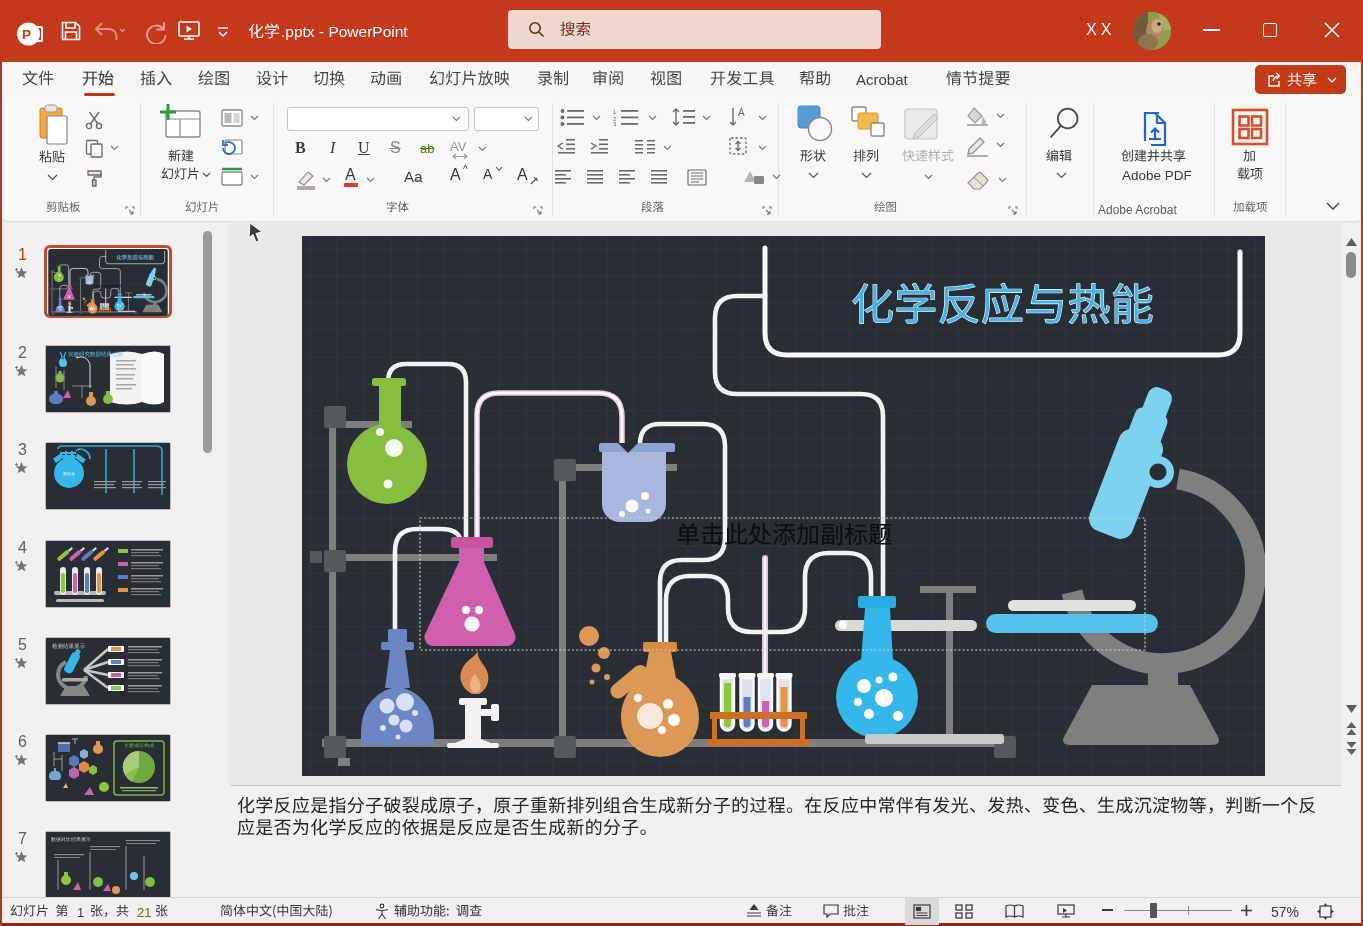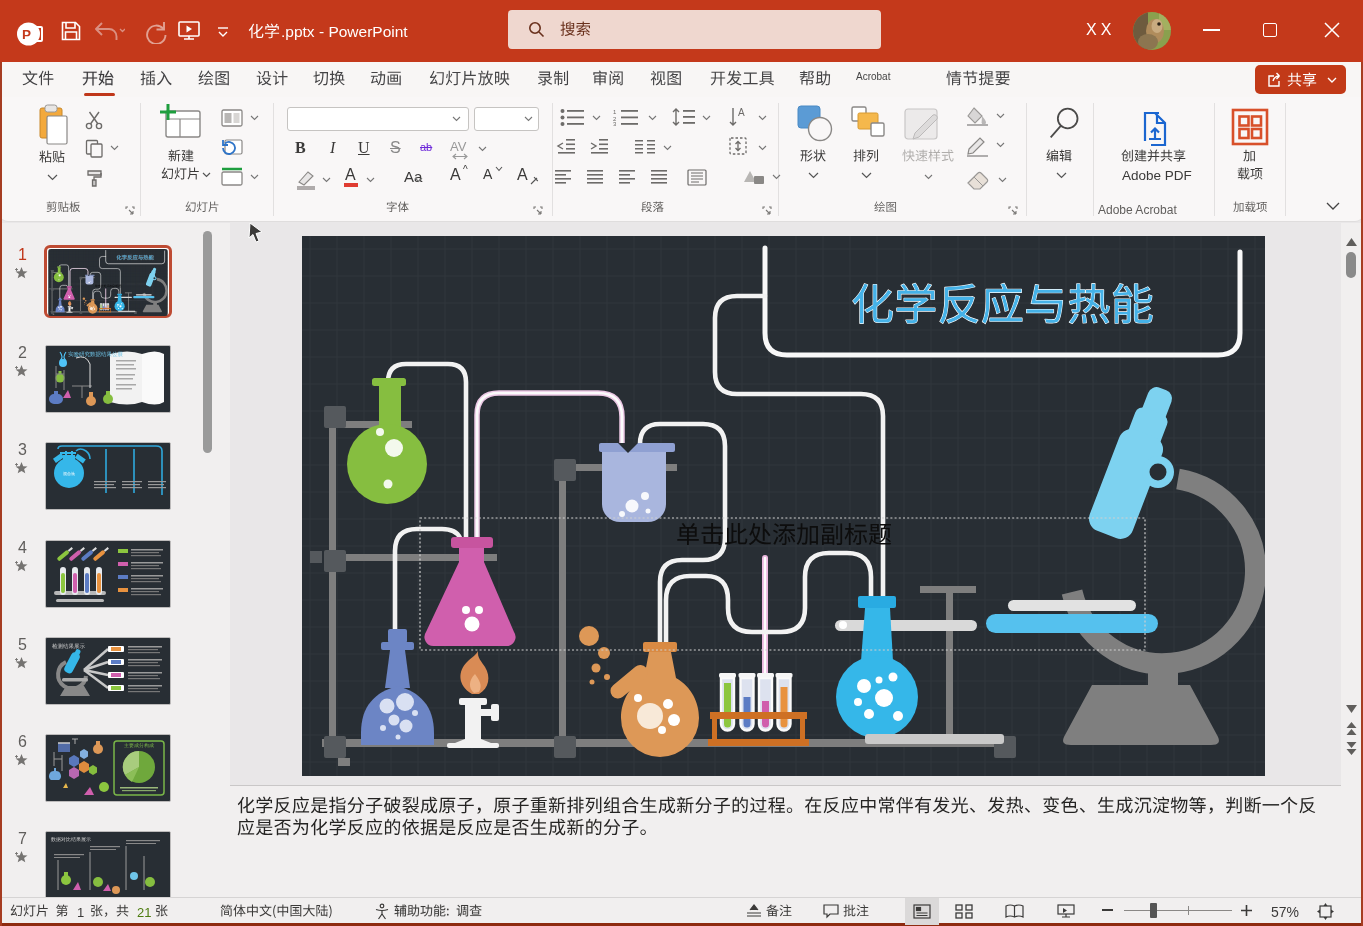--- a/index.html
+++ b/index.html
@@ -153,21 +153,21 @@
         <use href="#g5DE5" x="2025"></use>
         <use href="#g5177" x="3038"></use>
       </g>
     </svg>
     <svg class="" style="position:absolute;left:798.8px;top:70.0px;overflow:visible" width="32.4" height="16.0" viewBox="0 0 2025 1000">
       <g fill="#444446">
         <use href="#g5E2E" x="0"></use>
         <use href="#g52A9" x="1012"></use>
       </g>
     </svg>
-    <div class="abs" style="left:856.0px;top:71px;font-size:10px;color:#444">Acrobat</div>
+    <div class="abs" style="left:856.0px;top:71px;font-size:15px;color:#444">Acrobat</div>
     <svg class="" style="position:absolute;left:946.1px;top:70.0px;overflow:visible" width="64.8" height="16.0" viewBox="0 0 4050 1000">
       <g fill="#444446">
         <use href="#g60C5" x="0"></use>
         <use href="#g8282" x="1012"></use>
         <use href="#g63D0" x="2025"></use>
         <use href="#g8981" x="3038"></use>
       </g>
     </svg>
     <div class="abs" style="left:84px;top:92.5px;width:31px;height:3px;background:#C0371A;border-radius:2px"></div>
     <div class="abs" style="left:1255px;top:65px;width:91px;height:29px;background:#C23A18;border-radius:5px"></div>
@@ -329,21 +329,21 @@
       <path d="M1 1 l3.5 3.5 3.5-3.5"></path>
     </svg>
     <div class="abs" style="left:474px;top:107px;width:65px;height:24px;background:#fff;border:1px solid #C6C4C2;border-radius:3px"></div>
     <svg class="abs" style="left:524px;top:116px" width="9" height="6" viewBox="0 0 9 6" fill="none" stroke="#777" stroke-width="1.1">
       <path d="M1 1 l3.5 3.5 3.5-3.5"></path>
     </svg>
     <div class="abs" style="left:295px;top:139px;font-size:16px;font-weight:bold;color:#3b3a39;font-family:'Liberation Serif',serif">B</div>
     <div class="abs" style="left:330px;top:139px;font-size:16px;font-style:italic;color:#3b3a39;font-family:'Liberation Serif',serif">I</div>
     <div class="abs" style="left:358px;top:139px;font-size:16px;color:#3b3a39;text-decoration:underline;font-family:'Liberation Serif',serif">U</div>
     <div class="abs" style="left:390px;top:139px;font-size:16px;color:#888;text-decoration:line-through">S</div>
-    <div class="abs" style="left:420px;top:141px;font-size:11px;color:#6d28d9;text-decoration:line-through">ab</div>
+    <div class="abs" style="left:420px;top:141px;font-size:13px;color:#4d7c0f;text-decoration:line-through">ab</div>
     <div class="abs" style="left:450px;top:139px;font-size:13px;color:#999">AV</div>
     <svg class="abs" style="left:452px;top:153px" width="16" height="7" viewBox="0 0 16 7" fill="none" stroke="#999" stroke-width="1.1">
       <path d="M4 1 L1 3.5 L4 6 M12 1 L15 3.5 L12 6 M1 3.5 H15"></path>
     </svg>
     <svg class="abs" style="left:478px;top:146px" width="9" height="6" viewBox="0 0 9 6" fill="none" stroke="#777" stroke-width="1.1">
       <path d="M1 1 l3.5 3.5 3.5-3.5"></path>
     </svg>
     <svg class="abs" style="left:295px;top:170px" width="22" height="20" viewBox="0 0 22 20">
 <path d="M4 12 L13 2 L18 6 L9 15 z" fill="#e8e6e6" stroke="#8a8886" stroke-width="1.1"></path>
 <rect x="2" y="16" width="18" height="4" fill="#AFABAB"></rect>

